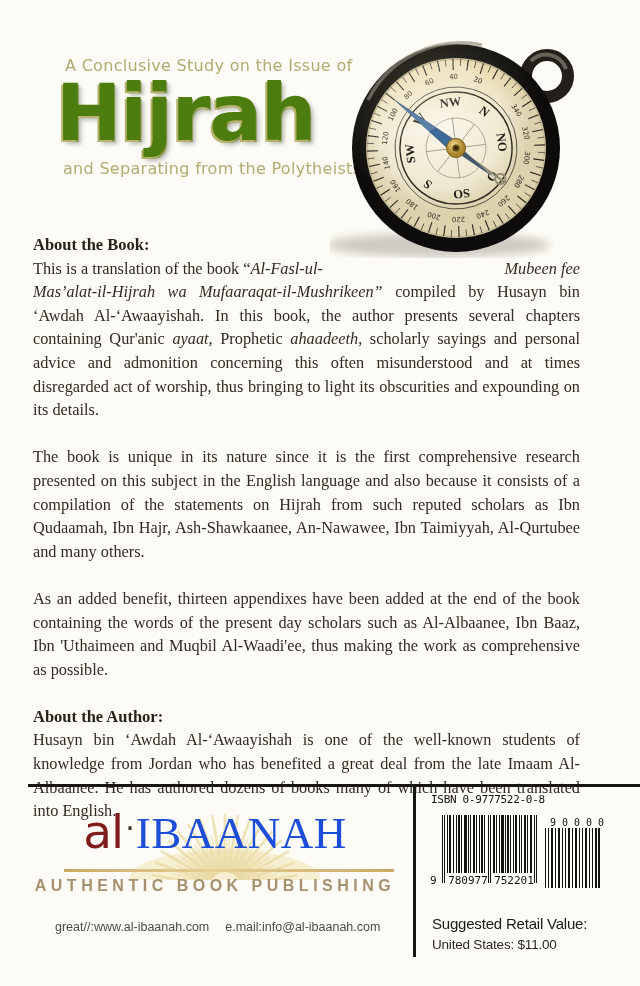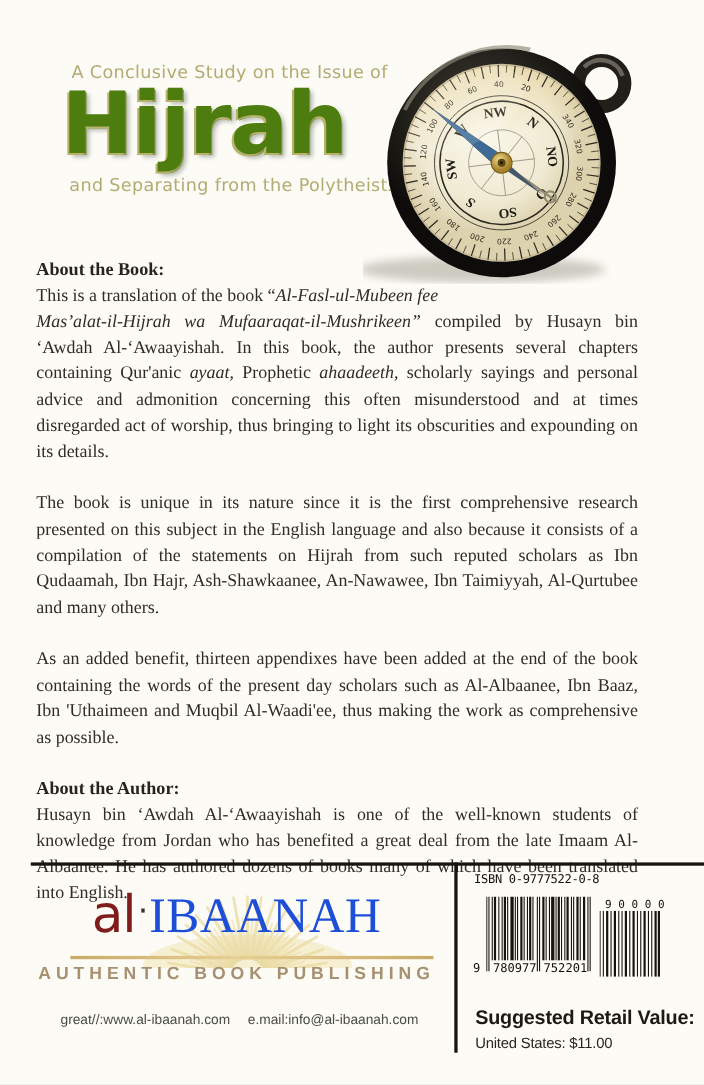--- a/index.html
+++ b/index.html
@@ -15,21 +15,21 @@
           color:#4d7c0f;letter-spacing:-1px;margin-top:-2px;
           text-shadow:-2px 2px 0 #b7b26c,1px 2px 0 #8f9a57,3px 4px 4px rgba(50,60,55,.35);}
 
   
   .compass{position:absolute;left:330px;top:38px;width:310px;height:220px;}
 
   
   .content{position:absolute;left:33px;top:233px;width:547px;font-size:16.3px;line-height:23.6px;color:#2f2b25;}
   .content h2{font-size:16.5px;line-height:23.6px;font-weight:bold;color:#28241d;margin:0;}
   .content p{margin:0 0 23.6px 0;text-align:justify;}
-  .content .line1{display:flex;margin:0;}
+  .content .line1{display:flex;justify-content:space-between;margin:0;}
   .content i{font-style:italic;}
 
   
   .rule-h{position:absolute;left:28px;top:784px;width:612px;height:3px;background:#17150f;}
   .rule-v{position:absolute;left:413px;top:784px;width:3px;height:173px;background:#17150f;}
 
   
   .publisher{position:absolute;left:30px;top:792px;width:380px;height:180px;}
   .sunburst{position:absolute;left:35px;top:4px;width:320px;height:84px;}
   .logo-row{position:absolute;left:0;top:12px;width:370px;text-align:center;white-space:nowrap;}
@@ -49,21 +49,21 @@
   .isbn{position:absolute;left:3px;top:0;font-size:11px;letter-spacing:-.3px;color:#14120e;}
   .ean-wrap{position:absolute;left:2px;top:22px;width:112px;height:76px;}
   .ean-wrap svg{position:absolute;left:12px;top:0;}
   .ean-digits span{position:absolute;font-size:11px;color:#14120e;top:59px;}
   .d-first{left:0;}
   .d-left{left:16px;width:44px;text-align:center;}
   .d-right{left:62px;width:44px;text-align:center;}
   .supp{position:absolute;left:117px;top:24px;width:58px;}
   .supp-label{font-size:10px;letter-spacing:6px;padding-left:5px;color:#14120e;}
   .retail{position:absolute;left:4px;top:122px;font-family:"Liberation Sans",sans-serif;white-space:nowrap;}
-  .retail-h{font-weight:bold;font-size:18px;color:#1b1916;letter-spacing:-.2px;}
+  .retail-h{font-weight:normal;font-size:15px;color:#1b1916;letter-spacing:-.2px;}
   .retail-v{font-size:13.5px;color:#2a2723;margin-top:5px;letter-spacing:-.2px;}
 </style>
 </head>
 <body>
 
 <div class="page">
 
   <header class="masthead">
     <div class="tagline top">A Conclusive Study on the Issue of</div>
     <span class="hijrah">Hijrah</span>

